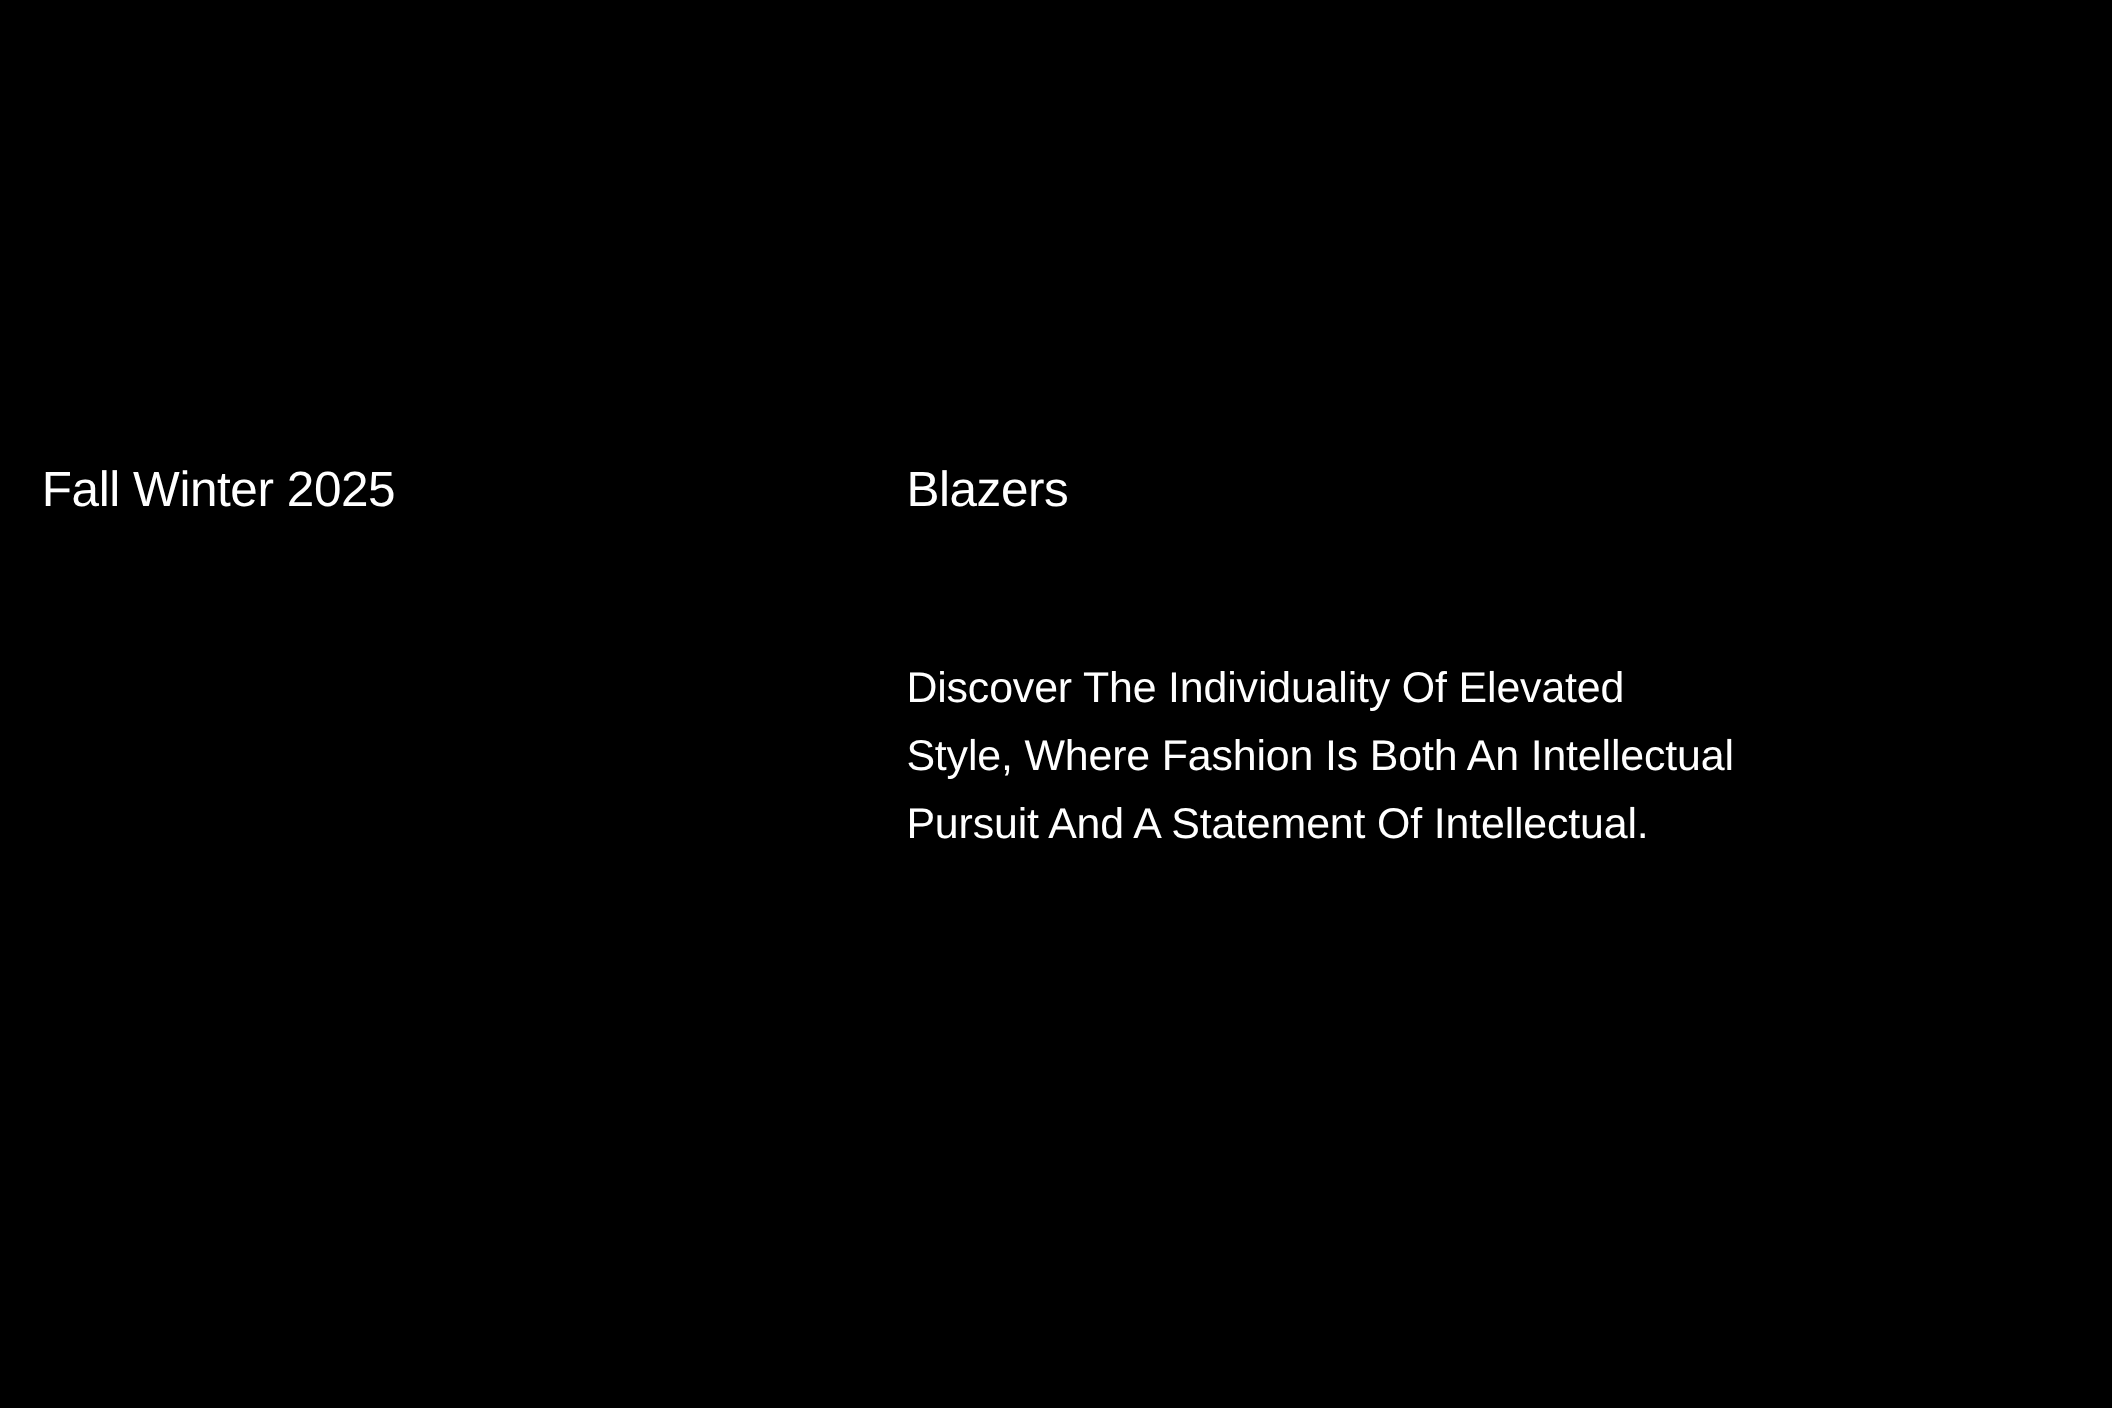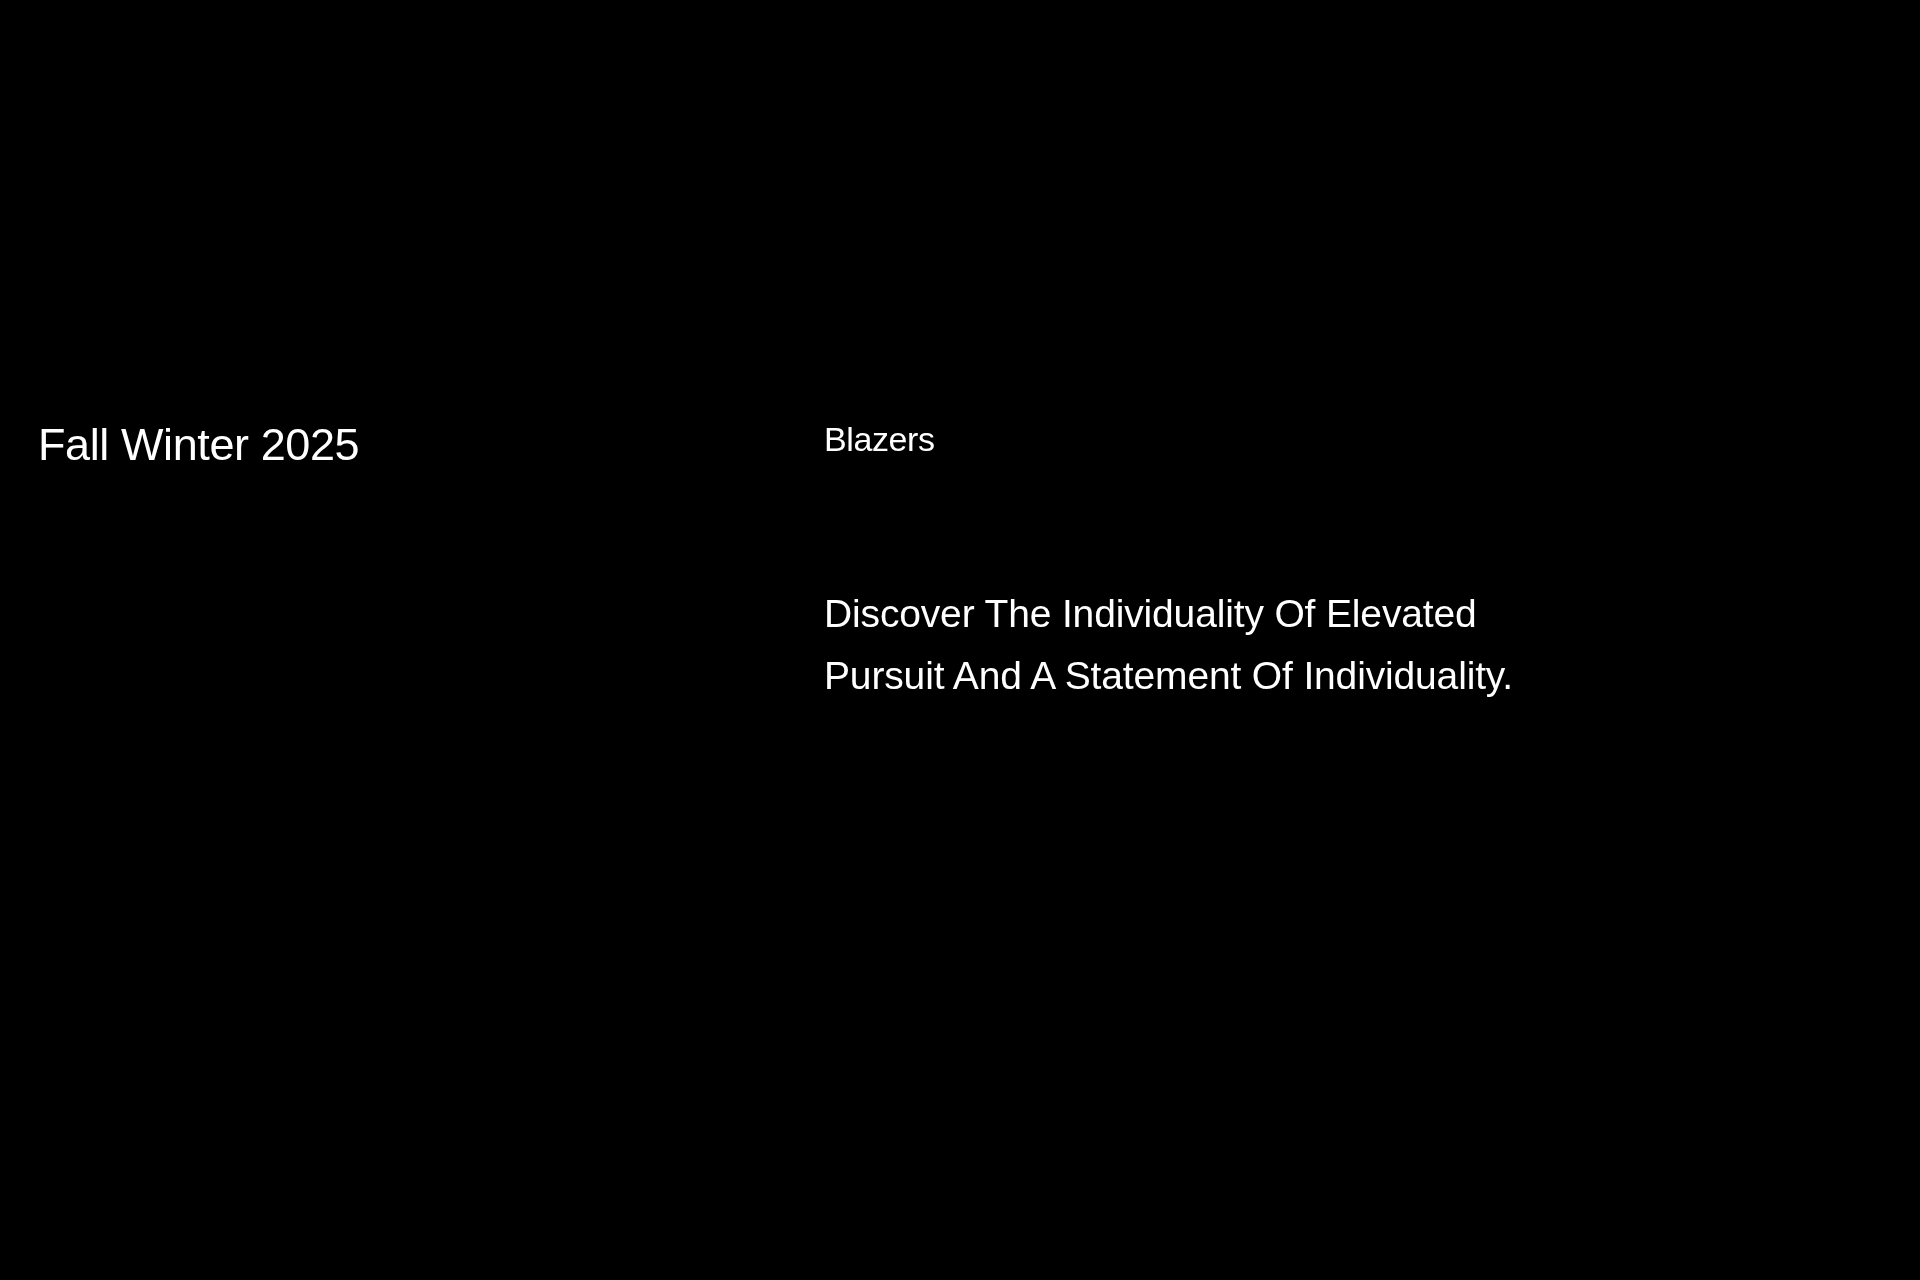--- a/index.html
+++ b/index.html
@@ -44,21 +44,21 @@
 
   
   .content-col {
     position: absolute;
     left: 824px;
     top: 420px;
     width: 1060px;
   }
 
   .category-title {
-    font-size: 34px;
+    font-size: 45px;
     line-height: 1.12;
     font-weight: 400;
     letter-spacing: -0.4px;
     color: #ffffff;
     white-space: nowrap;
   }
 
   .description {
     margin-top: 125px;
     font-size: 39px;
@@ -82,18 +82,19 @@
   <div class="season-col">
     <div class="season-label">Fall Winter 2025</div>
   </div>
 
   <div class="content-col">
 
     <h1 class="category-title">Blazers</h1>
 
     <p class="description">
       <span class="line">Discover The Individuality Of Elevated</span>
-      <span class="line">Pursuit And A Statement Of Individuality.</span>
+      <span class="line">Style, Where Fashion Is Both An Intellectual</span>
+      <span class="line">Pursuit And A Statement Of Intellectual.</span>
     </p>
 
   </div>
 
 </div>
 
 </body></html>

